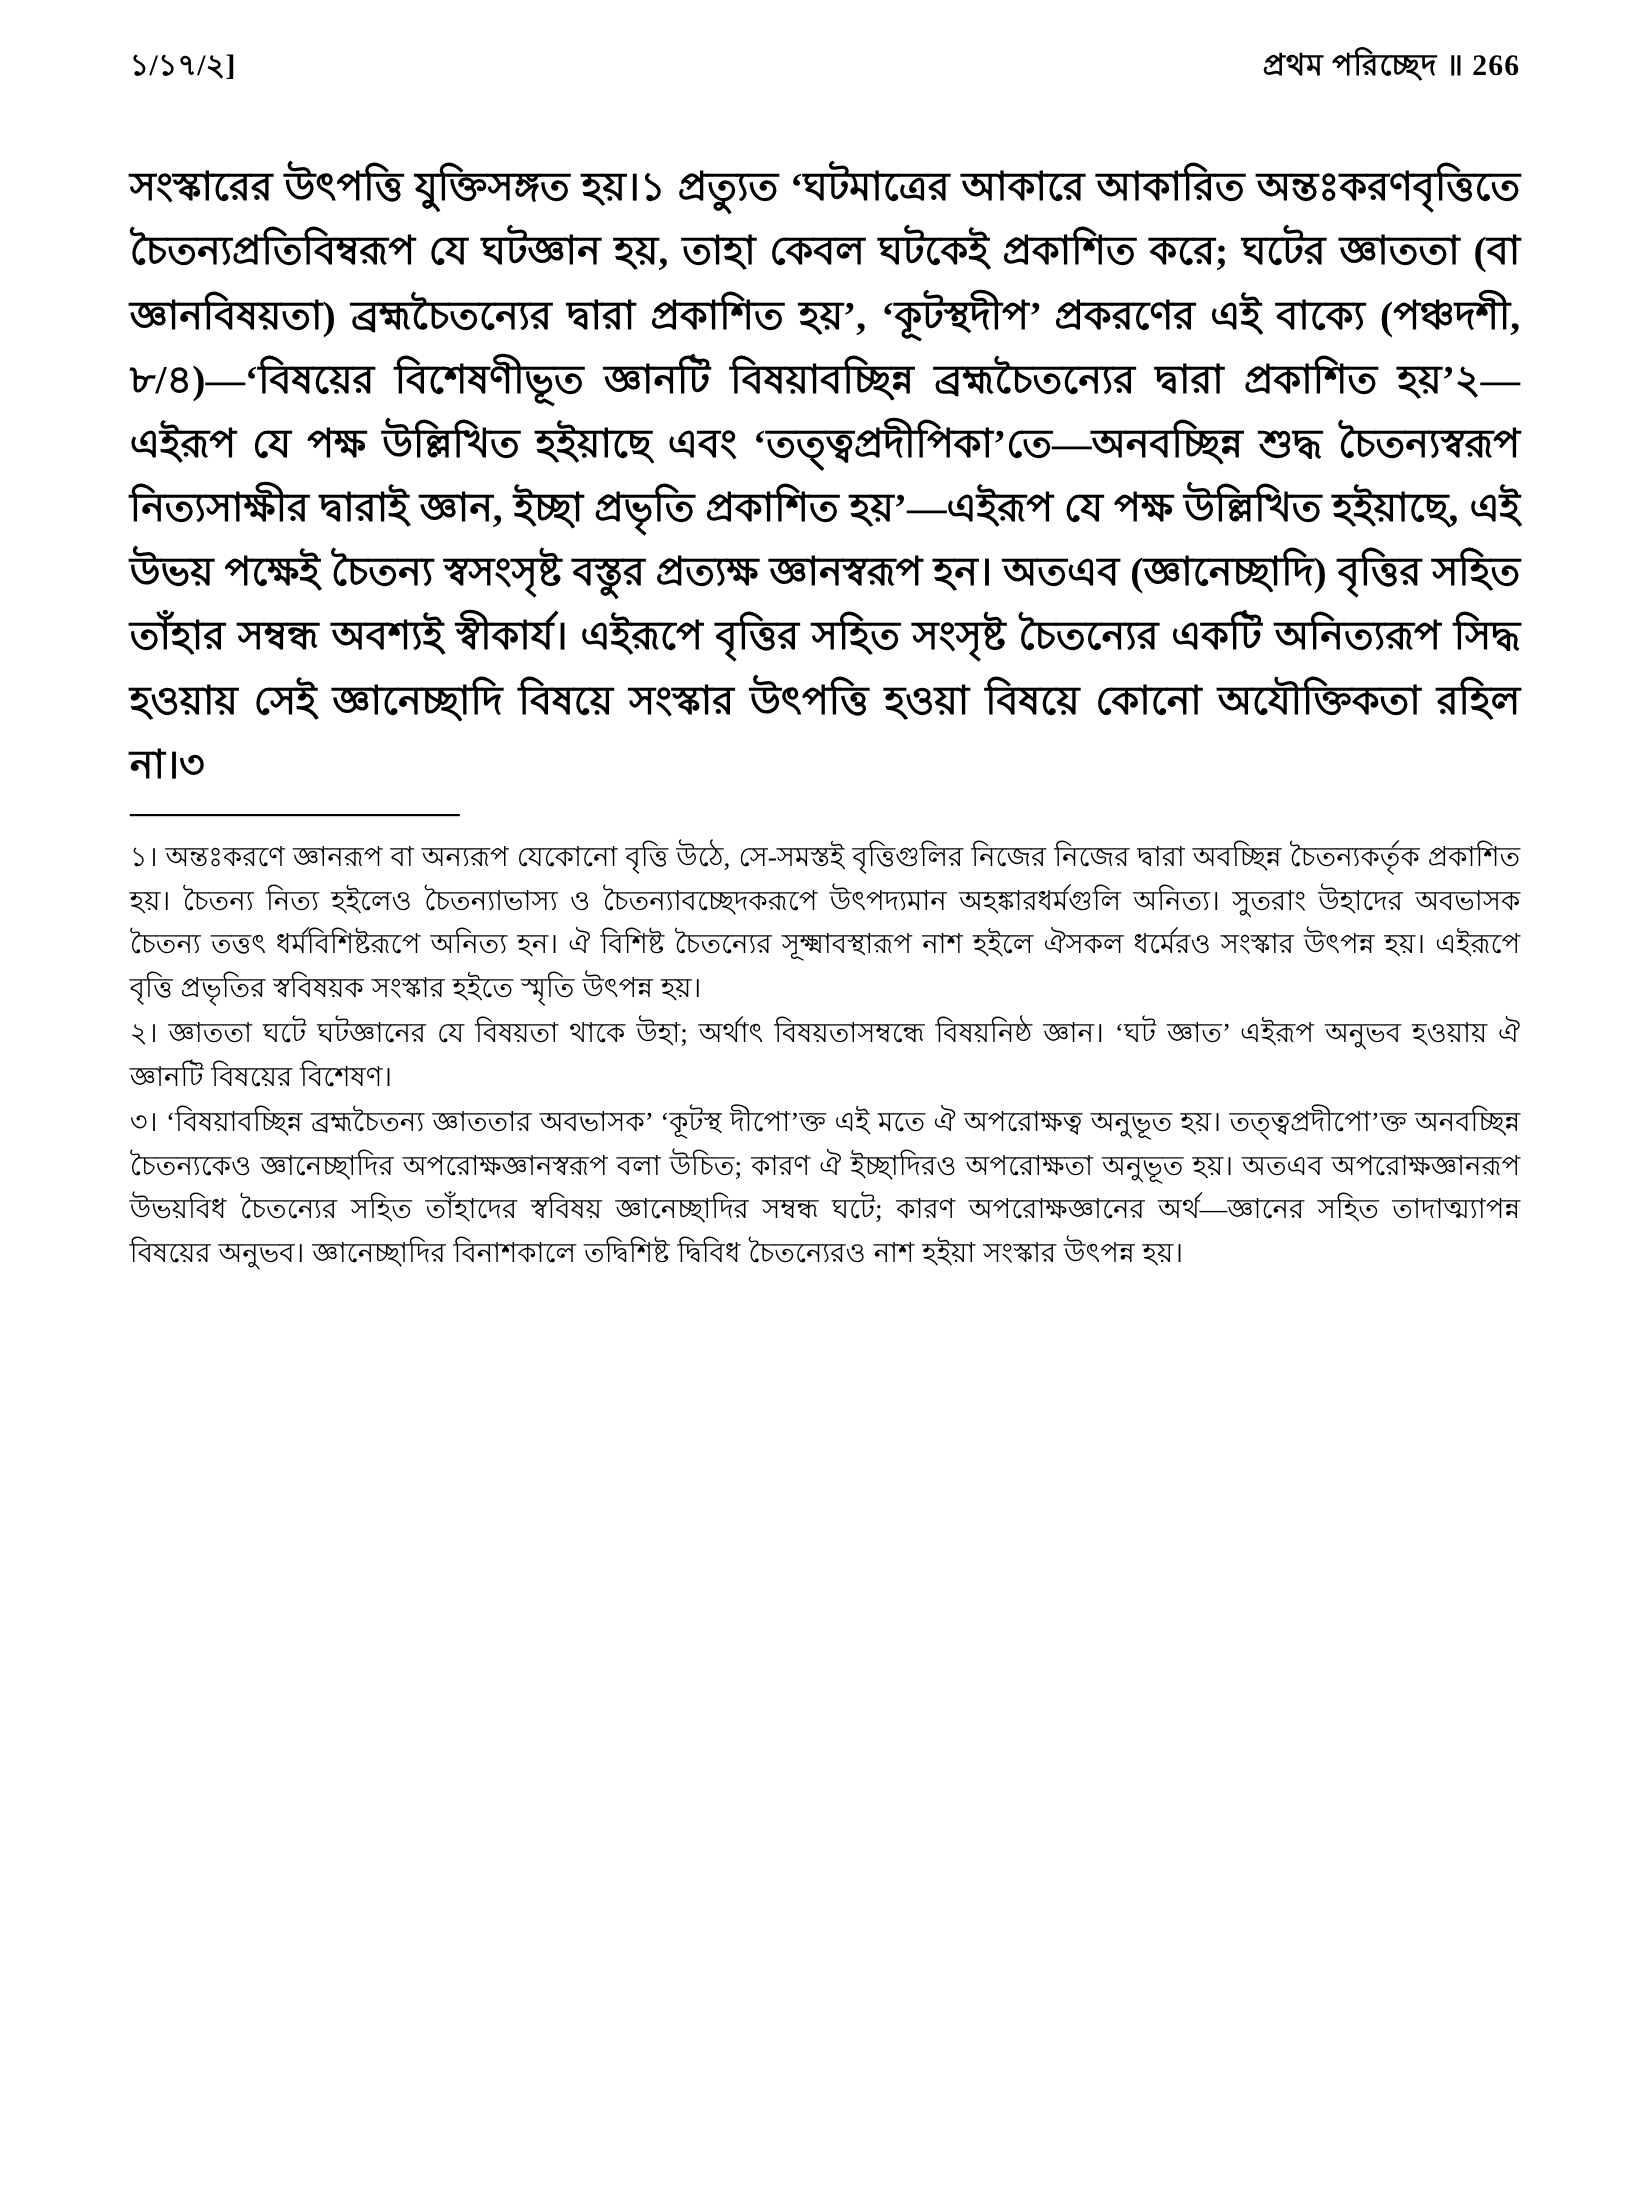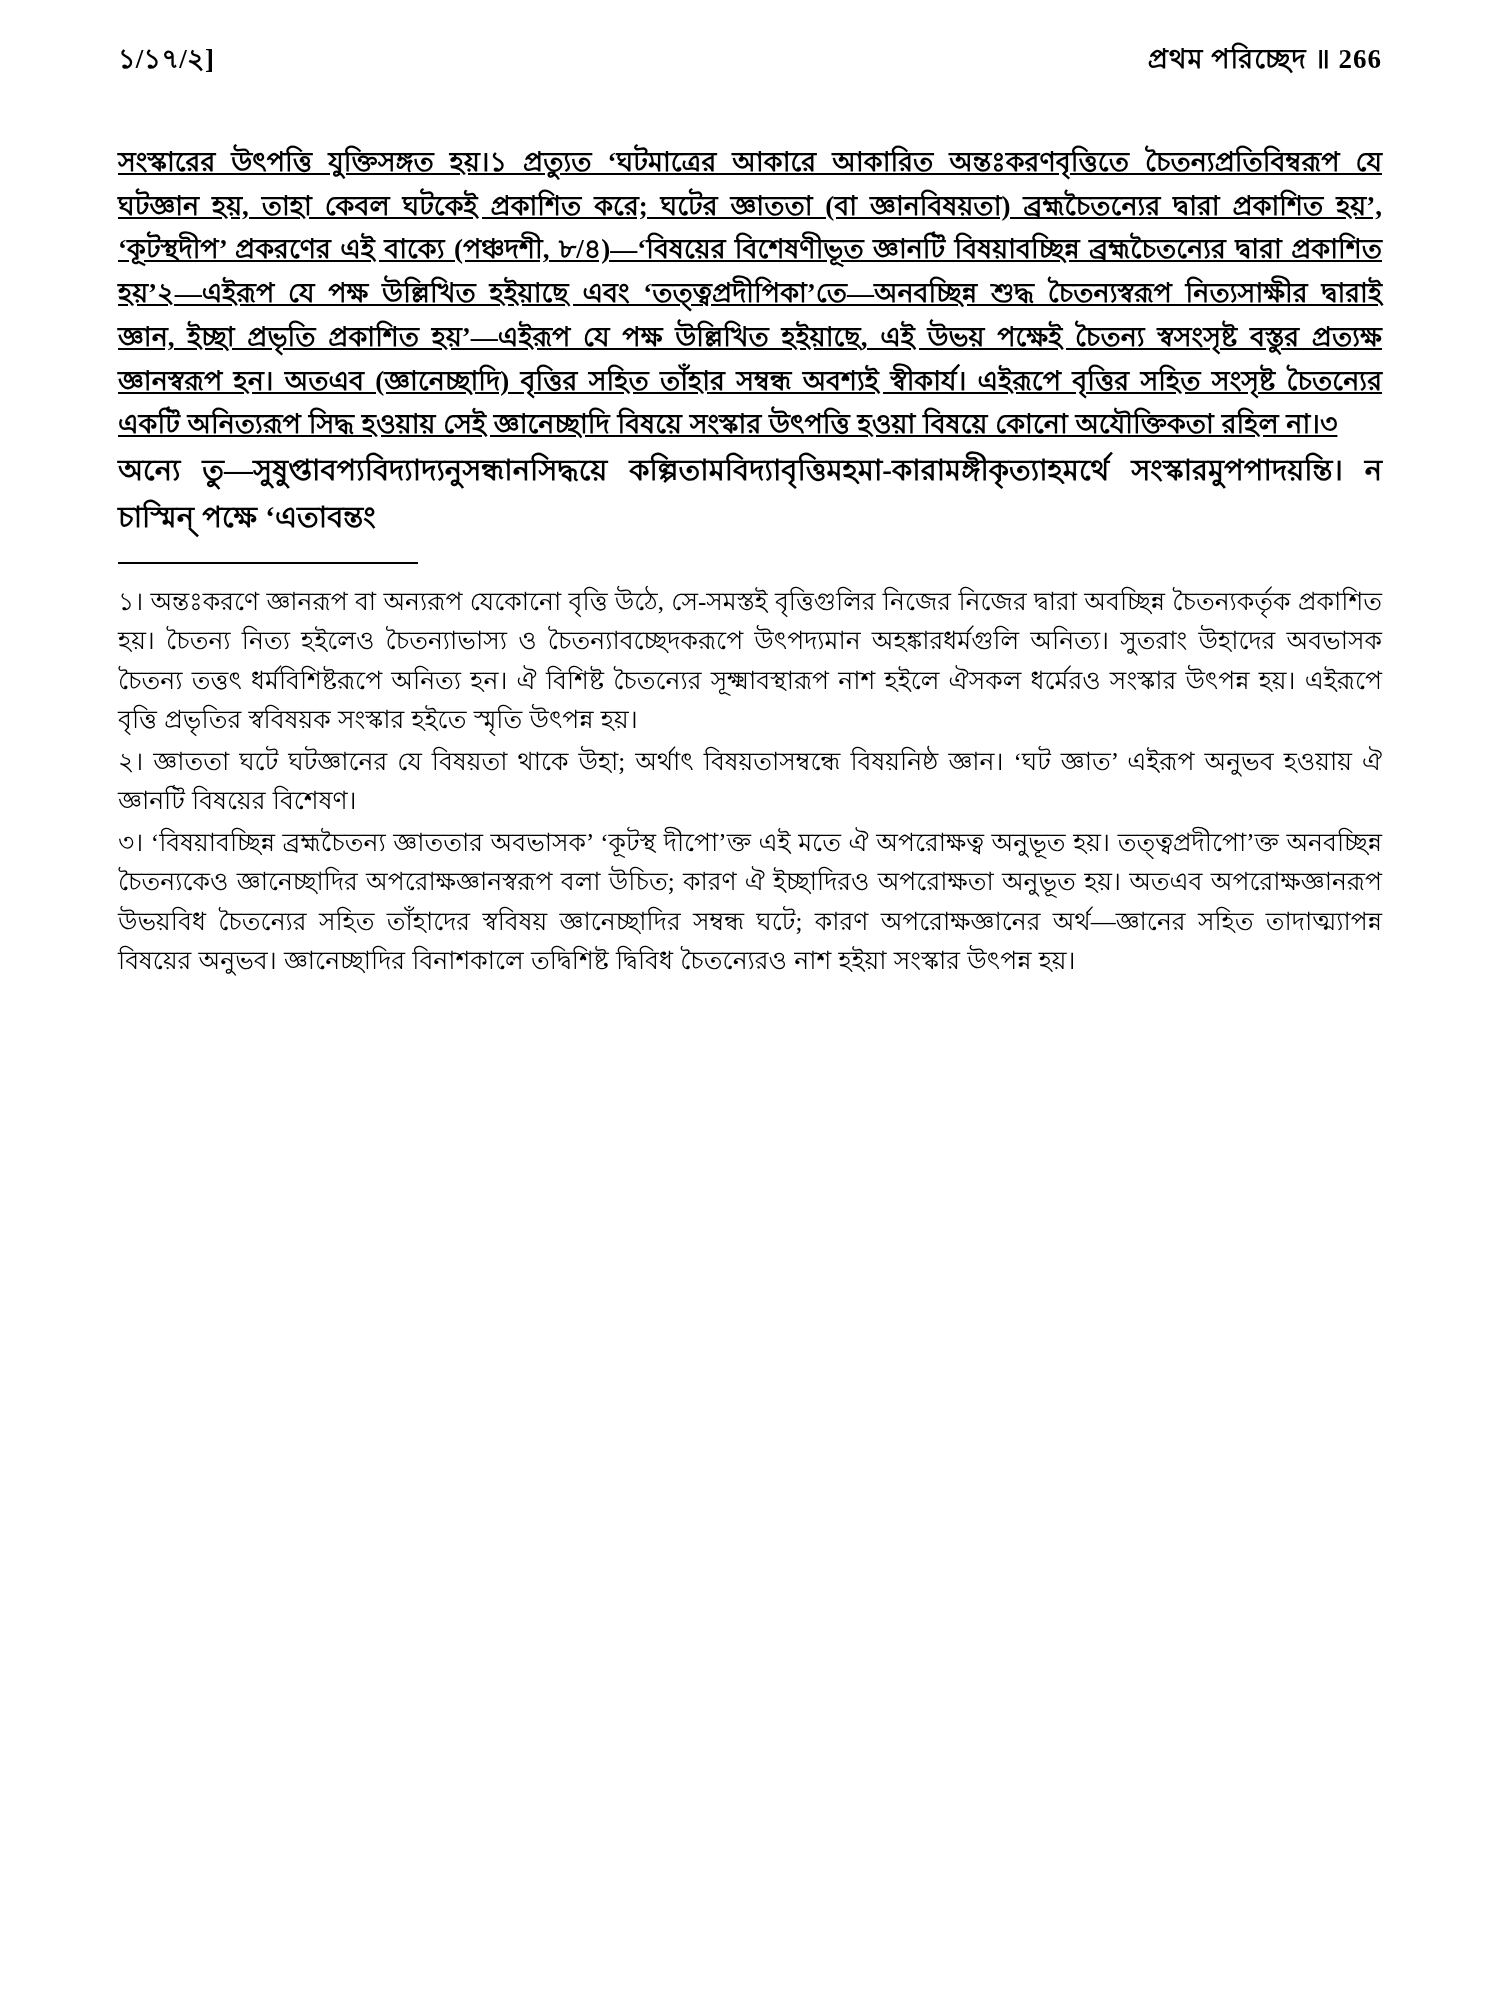--- a/index.html
+++ b/index.html
@@ -31,27 +31,26 @@
     margin-bottom: 58px;
   }
   .header .folio-left {
     font-weight: 700;
   }
   .header .folio-right {
     font-weight: 700;
     letter-spacing: 1px;
   }
   .body-text {
-    font-size: 27px;
+    font-size: 36px;
     line-height: 1.62;
     text-align: justify;
     text-justify: inter-word;
     font-weight: 600;
     word-spacing: 1px;
-    text-decoration: underline;
   }
   .body-text p {
     margin: 0;
   }
   .section-heading {
     text-align: center;
     font-size: 31px;
     font-weight: 800;
     margin: 44px 0 34px 0;
     letter-spacing: 0.2px;
@@ -89,21 +88,20 @@
   <div class="header">
     <span class="folio-left">১/১৭/২]</span>
     <span class="folio-right">প্রথম পরিচ্ছেদ ॥ 266</span>
   </div>
 
   <div class="body-text">
     <p>সংস্কারের উৎপত্তি যুক্তিসঙ্গত হয়।১ প্রত্যুত ‘ঘটমাত্রের আকারে আকারিত অন্তঃকরণবৃত্তিতে চৈতন্যপ্রতিবিম্বরূপ যে ঘটজ্ঞান হয়, তাহা কেবল ঘটকেই প্রকাশিত করে; ঘটের জ্ঞাততা (বা জ্ঞানবিষয়তা) ব্রহ্মচৈতন্যের দ্বারা প্রকাশিত হয়’, ‘কূটস্থদীপ’ প্রকরণের এই বাক্যে (পঞ্চদশী, ৮/৪)—‘বিষয়ের বিশেষণীভূত জ্ঞানটি বিষয়াবচ্ছিন্ন ব্রহ্মচৈতন্যের দ্বারা প্রকাশিত হয়’২—এইরূপ যে পক্ষ উল্লিখিত হইয়াছে এবং ‘তত্ত্বপ্রদীপিকা’তে—অনবচ্ছিন্ন শুদ্ধ চৈতন্যস্বরূপ নিত্যসাক্ষীর দ্বারাই জ্ঞান, ইচ্ছা প্রভৃতি প্রকাশিত হয়’—এইরূপ যে পক্ষ উল্লিখিত হইয়াছে, এই উভয় পক্ষেই চৈতন্য স্বসংসৃষ্ট বস্তুর প্রত্যক্ষ জ্ঞানস্বরূপ হন। অতএব (জ্ঞানেচ্ছাদি) বৃত্তির সহিত তাঁহার সম্বন্ধ অবশ্যই স্বীকার্য। এইরূপে বৃত্তির সহিত সংসৃষ্ট চৈতন্যের একটি অনিত্যরূপ সিদ্ধ হওয়ায় সেই জ্ঞানেচ্ছাদি বিষয়ে সংস্কার উৎপত্তি হওয়া বিষয়ে কোনো অযৌক্তিকতা রহিল না।৩</p>
   </div>
 
 
-  <div class="sanskrit">অন্যে তু—সুষুপ্তাবপ্যবিদ্যাদ্যনুসন্ধানসিদ্ধয়ে কল্পিতামবিদ্যাবৃত্তিমহমা-কারামঙ্গীকৃত্যাহমর্থে সংস্কারমুপপাদয়ন্তি। ন চাস্মিন্ পক্ষে ‘এতাবন্তং</div>
 
   <div class="rule"></div>
 
   <div class="footnotes">
     <p>১। অন্তঃকরণে জ্ঞানরূপ বা অন্যরূপ যেকোনো বৃত্তি উঠে, সে-সমস্তই বৃত্তিগুলির নিজের নিজের দ্বারা অবচ্ছিন্ন চৈতন্যকর্তৃক প্রকাশিত হয়। চৈতন্য নিত্য হইলেও চৈতন্যাভাস্য ও চৈতন্যাবচ্ছেদকরূপে উৎপদ্যমান অহঙ্কারধর্মগুলি অনিত্য। সুতরাং উহাদের অবভাসক চৈতন্য তত্তৎ ধর্মবিশিষ্টরূপে অনিত্য হন। ঐ বিশিষ্ট চৈতন্যের সূক্ষ্মাবস্থারূপ নাশ হইলে ঐসকল ধর্মেরও সংস্কার উৎপন্ন হয়। এইরূপে বৃত্তি প্রভৃতির স্ববিষয়ক সংস্কার হইতে স্মৃতি উৎপন্ন হয়।</p>
     <p>২। জ্ঞাততা ঘটে ঘটজ্ঞানের যে বিষয়তা থাকে উহা; অর্থাৎ বিষয়তাসম্বন্ধে বিষয়নিষ্ঠ জ্ঞান। ‘ঘট জ্ঞাত’ এইরূপ অনুভব হওয়ায় ঐ জ্ঞানটি বিষয়ের বিশেষণ।</p>
     <p>৩। ‘বিষয়াবচ্ছিন্ন ব্রহ্মচৈতন্য জ্ঞাততার অবভাসক’ ‘কূটস্থ দীপো’ক্ত এই মতে ঐ অপরোক্ষত্ব অনুভূত হয়। তত্ত্বপ্রদীপো’ক্ত অনবচ্ছিন্ন চৈতন্যকেও জ্ঞানেচ্ছাদির অপরোক্ষজ্ঞানস্বরূপ বলা উচিত; কারণ ঐ ইচ্ছাদিরও অপরোক্ষতা অনুভূত হয়। অতএব অপরোক্ষজ্ঞানরূপ উভয়বিধ চৈতন্যের সহিত তাঁহাদের স্ববিষয় জ্ঞানেচ্ছাদির সম্বন্ধ ঘটে; কারণ অপরোক্ষজ্ঞানের অর্থ—জ্ঞানের সহিত তাদাত্ম্যাপন্ন বিষয়ের অনুভব। জ্ঞানেচ্ছাদির বিনাশকালে তদ্বিশিষ্ট দ্বিবিধ চৈতন্যেরও নাশ হইয়া সংস্কার উৎপন্ন হয়।</p>
   </div>
 
 </div>

